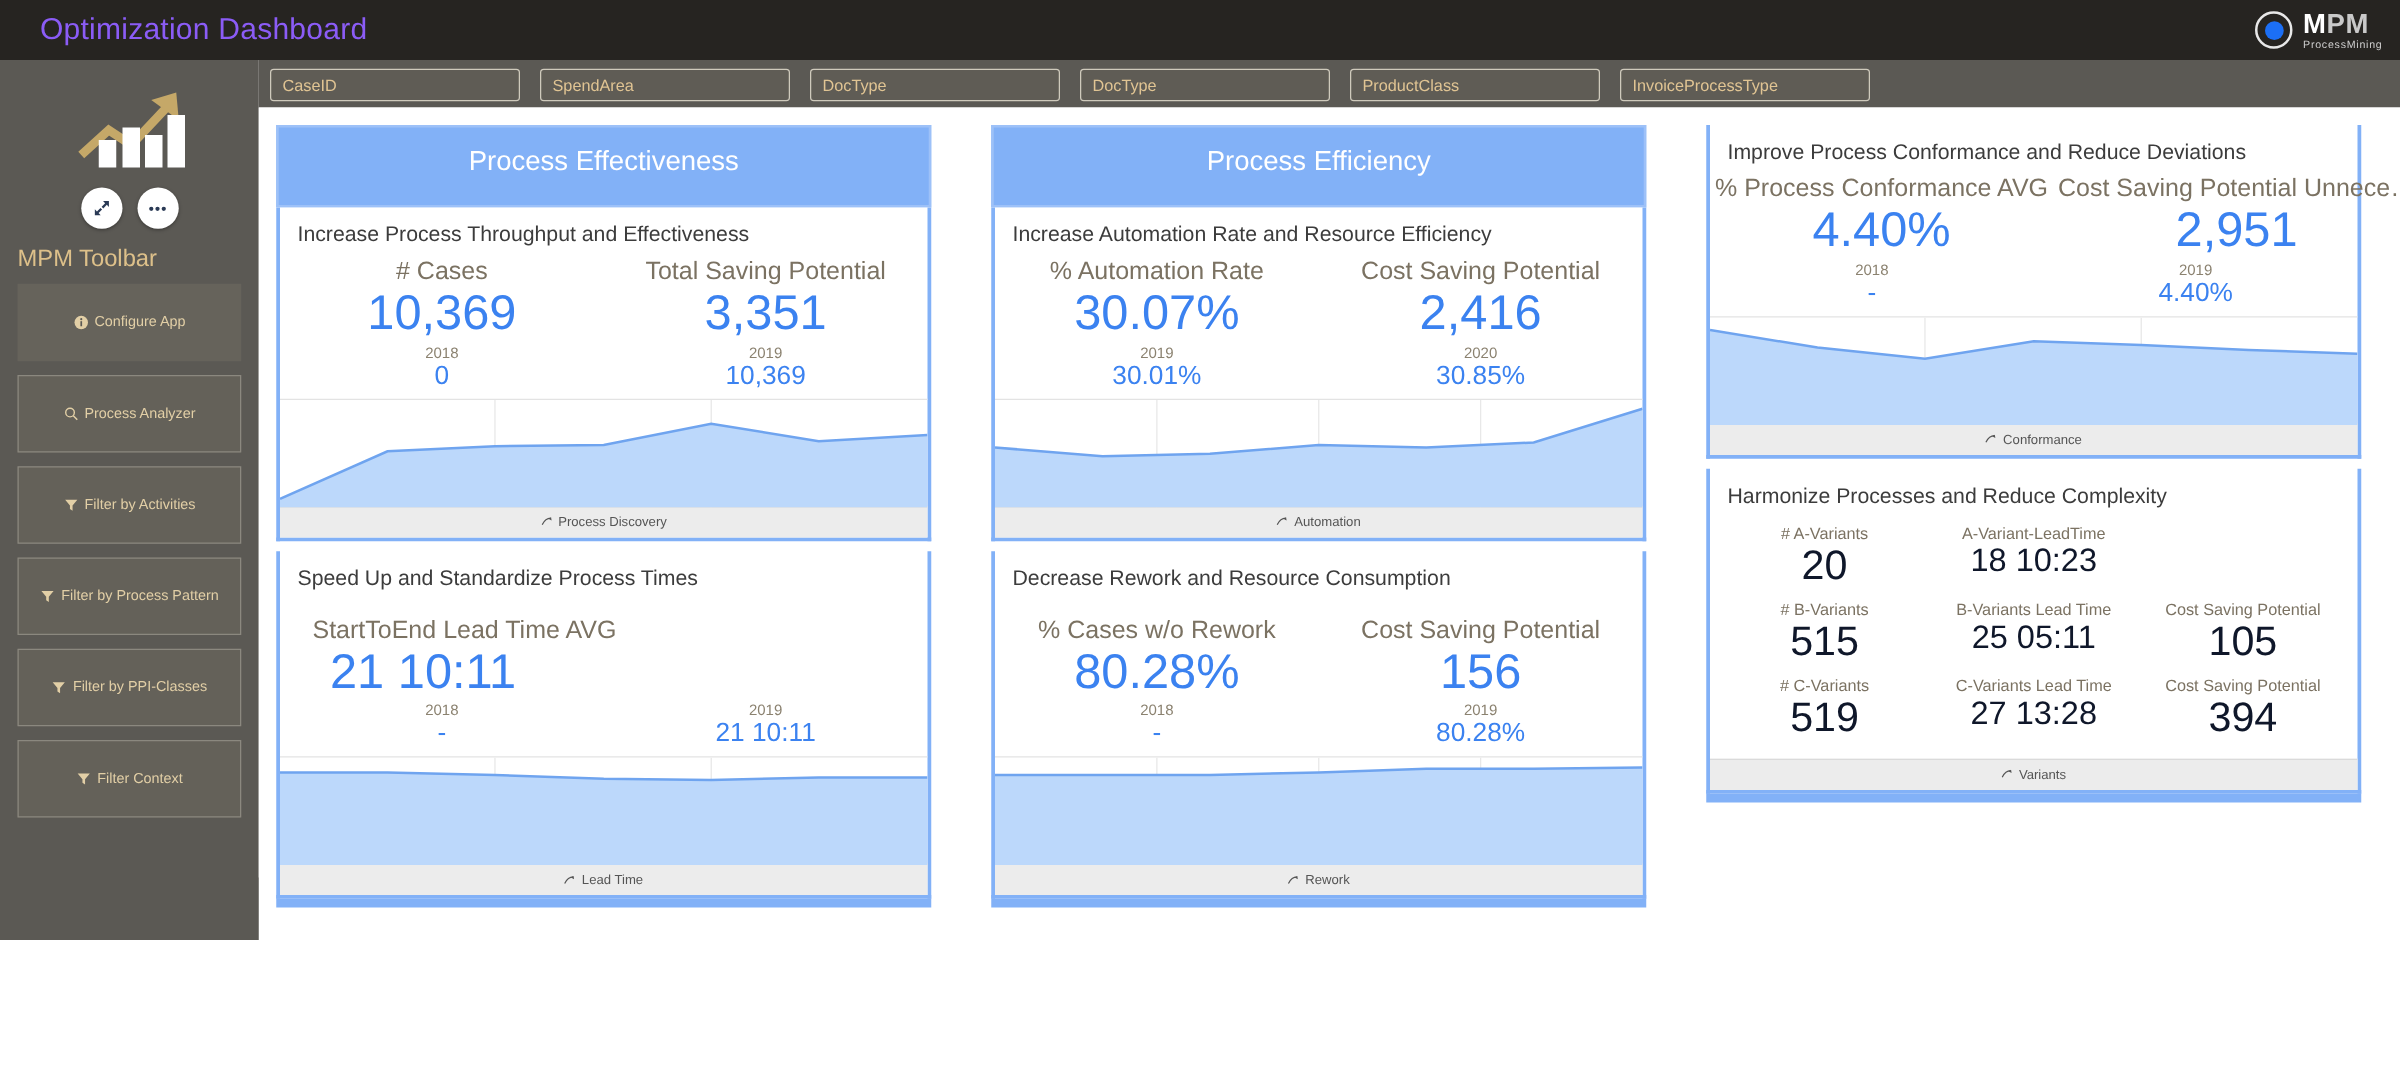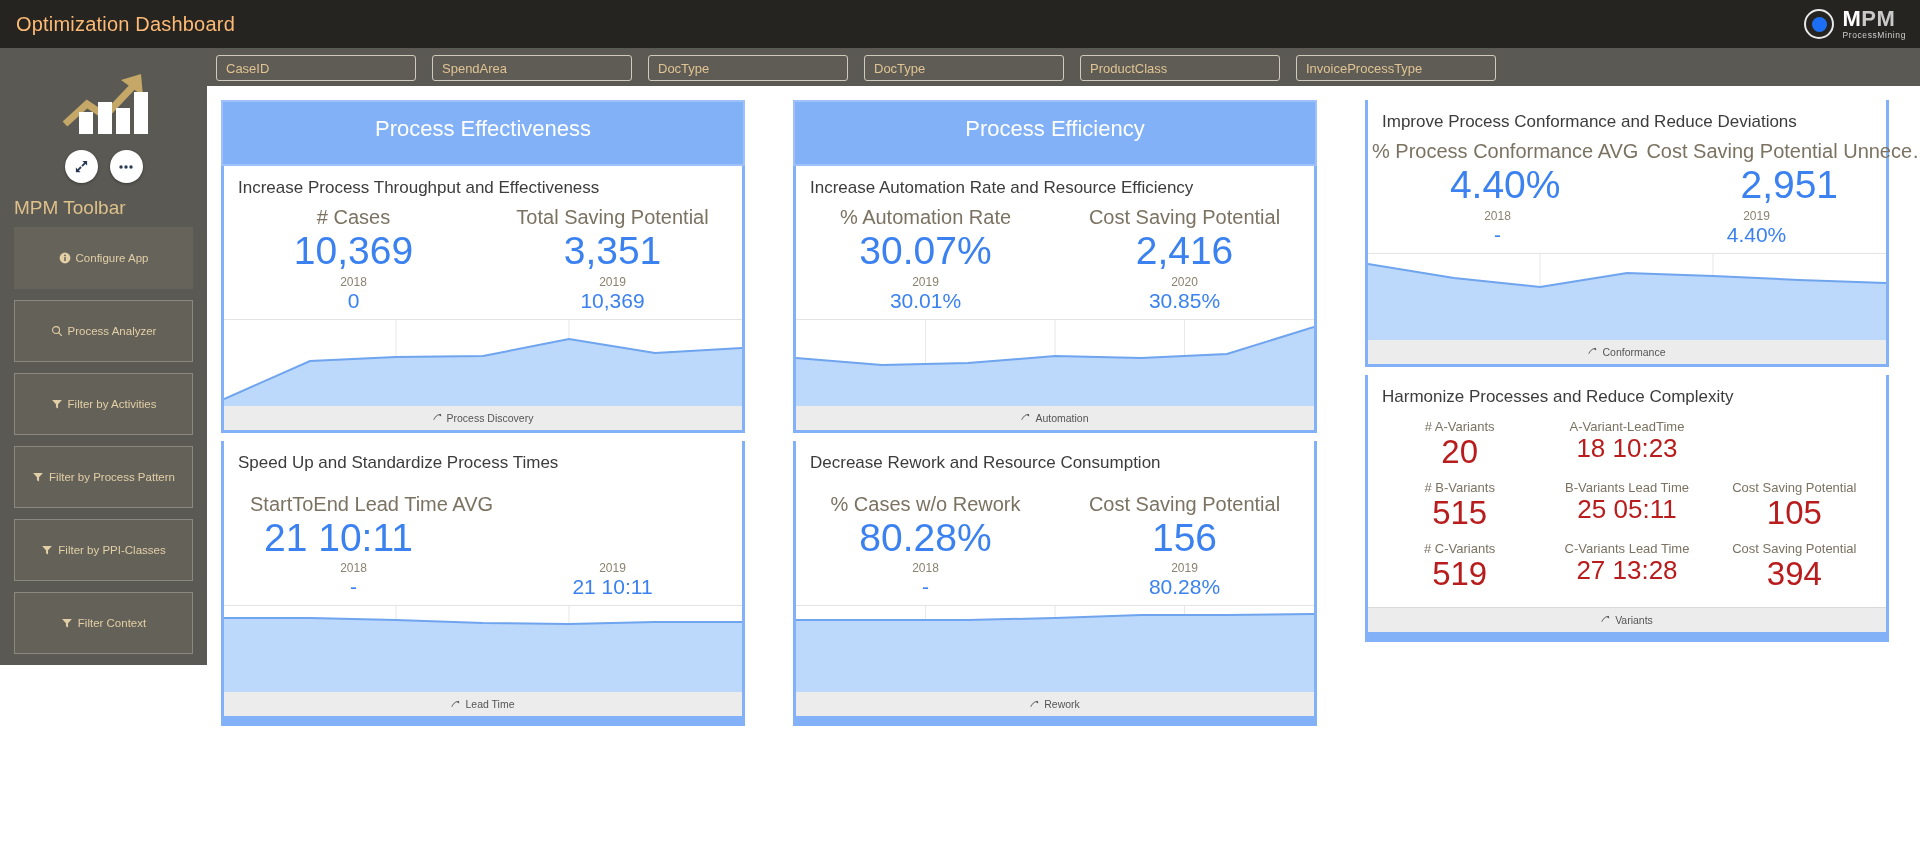--- a/index.html
+++ b/index.html
@@ -10,40 +10,40 @@
     overflow: hidden;
   }
 
   
   .titlebar {
     position: absolute; left: 0; top: 0; width: 1920px; height: 48px;
     background: #262421;
     display: flex; align-items: center; justify-content: space-between;
   }
   .titlebar-title {
-    color: #fdba74; font-size: 20px; padding-left: 16px; letter-spacing: .2px;
+    color: #8b5cf6; font-size: 24px; padding-left: 32px; letter-spacing: .2px;
   }
   .brand {
     display: flex; align-items: center; gap: 8px; padding-right: 14px;
   }
   .brand-mark {
     width: 30px; height: 30px; border-radius: 50%;
     border: 2.5px solid #e8e8e8; background: #262421;
     display: flex; align-items: center; justify-content: center;
   }
   .brand-mark i { width: 15px; height: 15px; border-radius: 50%; background: #1c6ff5; display:block; }
   .brand-text { line-height: 1; }
   .brand-name { font-size: 22px; font-weight: bold; color: #f2f2f2; letter-spacing: .5px; }
   .brand-name .m1 { color: #ffffff; }
   .brand-name .rest { color: #c9c9c9; }
   .brand-sub { font-size: 8.5px; color: #cfcfcf; letter-spacing: .6px; margin-top: 1px; }
 
   
   .sidebar {
-    position: absolute; left: 0; top: 48px; width: 207px; height: 617px;
+    position: absolute; left: 0; top: 48px; width: 207px; height: 704px;
     background: #5b5954;
   }
   .logo-wrap { height: 100px; display: flex; align-items: center; justify-content: center; padding-top: 8px;}
   .round-btns { display: flex; justify-content: center; gap: 12px; margin-top: 2px; }
   .round-btn {
     width: 33px; height: 33px; border-radius: 50%; background: #ffffff;
     display: flex; align-items: center; justify-content: center;
     box-shadow: 0 1px 3px rgba(0,0,0,.35);
     font-size: 13px; color: #333;
   }
@@ -118,21 +118,21 @@
     height: 25px; display: flex; align-items: center; justify-content: center;
     gap: 5px; font-size: 10.5px; color: #555;
   }
 
   
   .vgrid { padding: 10px 8px 4px 8px; }
   .vrow { display: flex; margin-bottom: 10px; }
   .vcell { flex: 1; text-align: center; }
   .vcell.empty { visibility: hidden; }
   .vlabel { font-size: 13px; color: #7b7262; white-space: nowrap; }
-  .vvalue { font-size: 33px; color: #b91c1c; line-height: 1.1; }
+  .vvalue { font-size: 33px; color: #0f172a; line-height: 1.1; }
   .vcell.lt .vvalue { font-size: 26px; }
 
   .bottom-strip {
     height: 7px; background: #82b1f7;
   }
 </style>
 </head>
 <body>
 
 <div class="titlebar">

